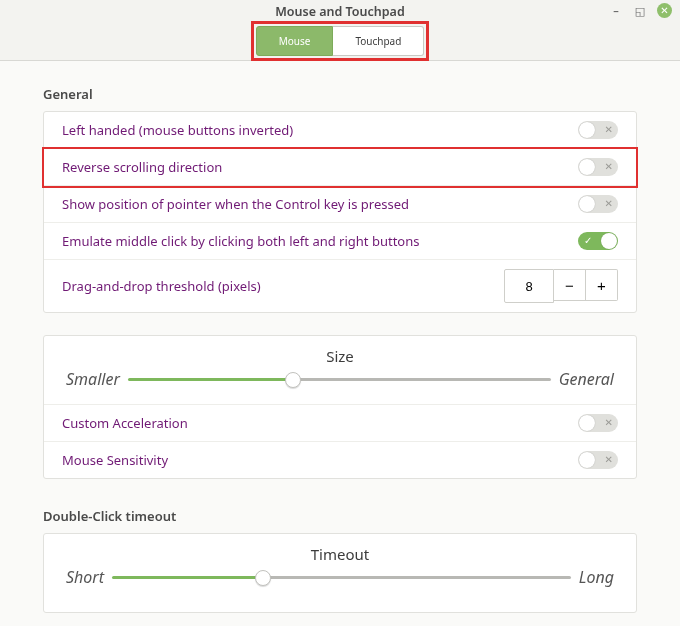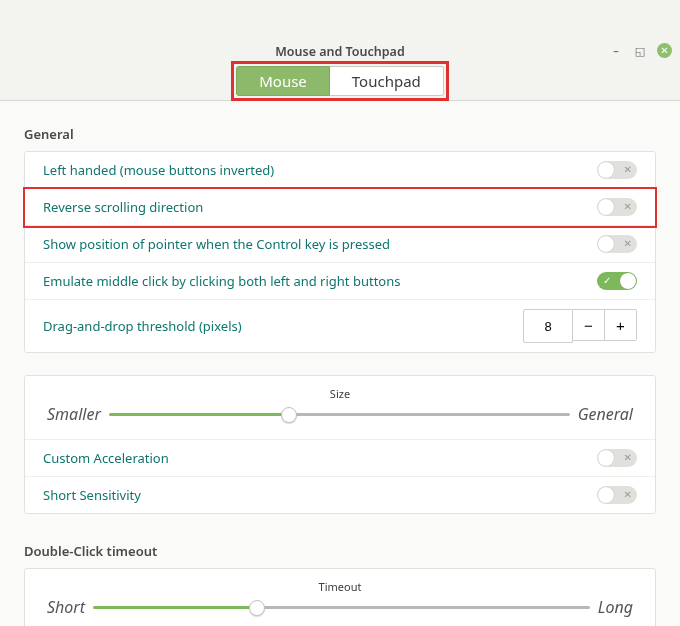--- a/index.html
+++ b/index.html
@@ -1,47 +1,47 @@
 <!DOCTYPE html>
 <html><head>
 <meta charset="utf-8">
 <style>
   html,body{margin:0;padding:0;font-family:"Noto Sans","DejaVu Sans",Arial,sans-serif;font-size:13px;color:#3c3c3c;background:#fff;}
   .window{width:680px;height:626px;background:#f3f3f0;box-sizing:border-box;display:flex;flex-direction:column;}
-  .titlebar{height:22px;display:flex;align-items:center;justify-content:center;position:relative;font-weight:600;font-size:12.5px;color:#4a4a4a;margin-top:40px;}
+  .titlebar{height:22px;display:flex;align-items:center;justify-content:center;position:relative;font-weight:600;font-size:12.5px;color:#4a4a4a;}
   .win-controls{position:absolute;right:8px;top:3px;display:flex;gap:10px;align-items:center;}
   .win-btn{width:14px;height:14px;display:flex;align-items:center;justify-content:center;font-size:11px;color:#666;cursor:pointer;}
   .win-close{width:15px;height:15px;border-radius:50%;background:#8fbf6b;color:#fff;font-size:10px;line-height:15px;text-align:center;}
   .tab-strip{height:38px;display:flex;align-items:center;justify-content:center;border-bottom:1px solid #d8d8d4;}
   .tab-group{display:flex;}
-  .tab{height:28px;padding:0 22px;display:flex;align-items:center;border:1px solid #c9c9c4;background:#fff;font-size:15px;cursor:pointer;}
+  .tab{height:28px;padding:0 22px;display:flex;align-items:center;border:1px solid #c9c9c4;background:#fff;font-size:10px;cursor:pointer;}
   .tab.active{background:#8cb96a;color:#fff;border-color:#7dab5a;}
   .tab:first-child{border-top-left-radius:3px;border-bottom-left-radius:3px;}
   .tab:last-child{border-top-right-radius:3px;border-bottom-right-radius:3px;border-left:none;}
   .hl-red{outline:3px solid #e03030;outline-offset:-1px;}
   .hl-red-row{outline:2px solid #e03030;outline-offset:0;}
-  .content{flex:1;background:#fafaf8;overflow:auto;padding:18px 24px 24px;}
+  .content{flex:1;background:#fafaf8;overflow:auto;padding:18px 43px 24px;}
   .section-title{font-weight:600;font-size:13px;margin:6px 0 8px 0;color:#4a4a4a;}
   .panel{border:1px solid #e1e1dd;border-radius:3px;background:#fff;}
   .row{display:flex;align-items:center;justify-content:space-between;padding:9px 18px;border-bottom:1px solid #eeeeea;font-size:13px;min-height:34px;box-sizing:border-box;}
   .row:last-child{border-bottom:none;align-items:center;}
-  .row-label{color:#0f766e;}
+  .row-label{color:#701a75;}
   .toggle{width:40px;height:18px;border-radius:10px;background:#e0e0dc;position:relative;cursor:pointer;flex:none;}
   .toggle .knob{width:16px;height:16px;border-radius:50%;background:#fff;position:absolute;top:1px;left:1px;box-shadow:0 0 1px rgba(0,0,0,.3);}
   .toggle.off::after{content:"✕";position:absolute;right:5px;top:1px;font-size:10px;color:#9a9a96;}
   .toggle.on{background:#7eb85c;}
   .toggle.on .knob{left:auto;right:1px;}
   .toggle.on::before{content:"✓";position:absolute;left:6px;top:1px;font-size:10px;color:#fff;}
   .spin{display:flex;}
   .spin input{width:44px;height:30px;border:1px solid #cfcfca;border-radius:2px 0 0 2px;text-align:center;font-size:13px;background:#fff;}
   .spin button{width:32px;height:32px;border:1px solid #cfcfca;background:#fff;border-left:none;font-size:15px;cursor:pointer;border-radius:0;}
   .spin button:last-child{border-radius:0 2px 2px 0;}
   .slider-block{padding:10px 22px 14px;border-bottom:1px solid #eeeeea;}
   .slider-block:last-child{border-bottom:none;}
-  .slider-caption{text-align:center;font-size:11px;margin-bottom:2px;color:#3c3c3c;}
+  .slider-caption{text-align:center;font-size:15px;margin-bottom:2px;color:#3c3c3c;}
   .slider-row{display:flex;align-items:center;gap:8px;}
   .slider-end{font-style:italic;font-size:16px;color:#555;}
   .slider{flex:1;height:16px;position:relative;}
   .slider .track{position:absolute;left:0;right:0;top:7px;height:3px;border-radius:2px;}
   .slider .thumb{position:absolute;top:1px;width:14px;height:14px;border-radius:50%;background:#fff;border:1px solid #c2c2be;box-shadow:0 1px 1px rgba(0,0,0,.15);transform:translateX(-50%);}
   .sect-spacer{height:22px;}
 </style>
 </head>
 <body>
 
@@ -128,21 +128,21 @@
       </div>
 
       <div class="row">
         <span class="row-label">Custom Acceleration</span>
         <div class="toggle off">
             <div class="knob"></div>
           </div>
       </div>
 
       <div class="row">
-        <span class="row-label">Short Sensitivity</span>
+        <span class="row-label">Mouse Sensitivity</span>
         <div class="toggle off">
             <div class="knob"></div>
           </div>
       </div>
 
     </div>
 
     <div class="sect-spacer"></div>
 
     <div class="section-title">Double-Click timeout</div>

